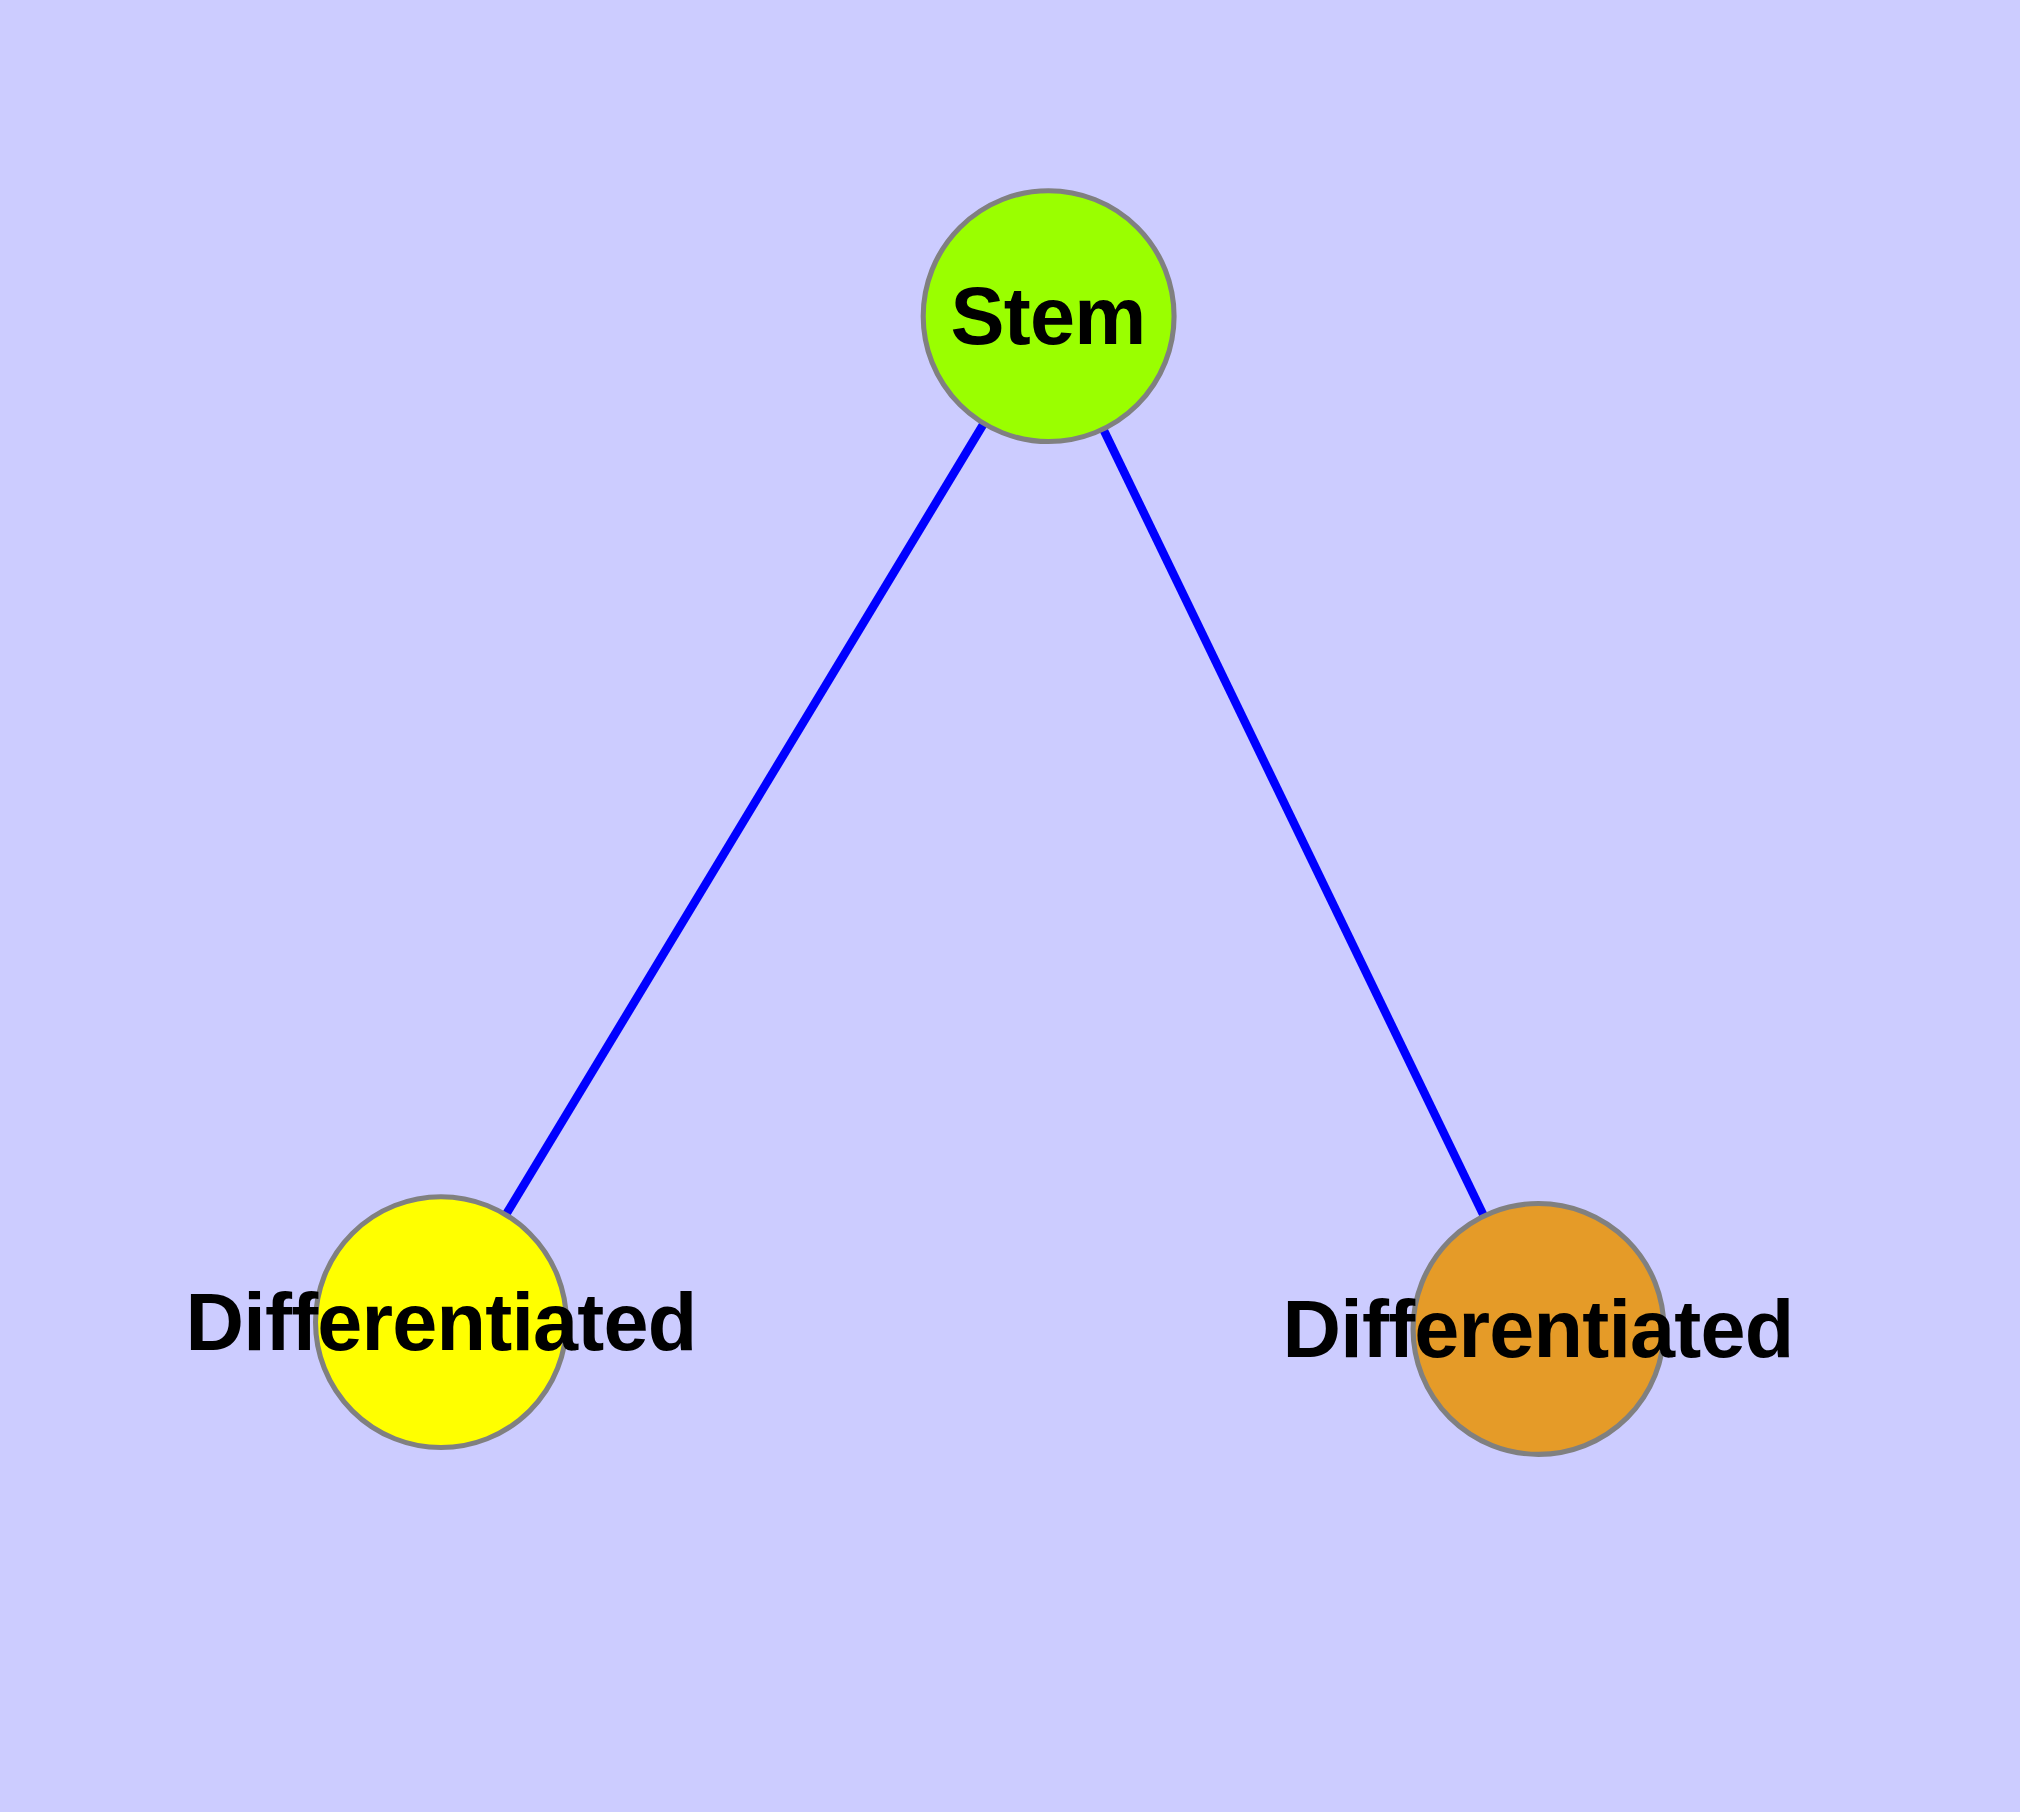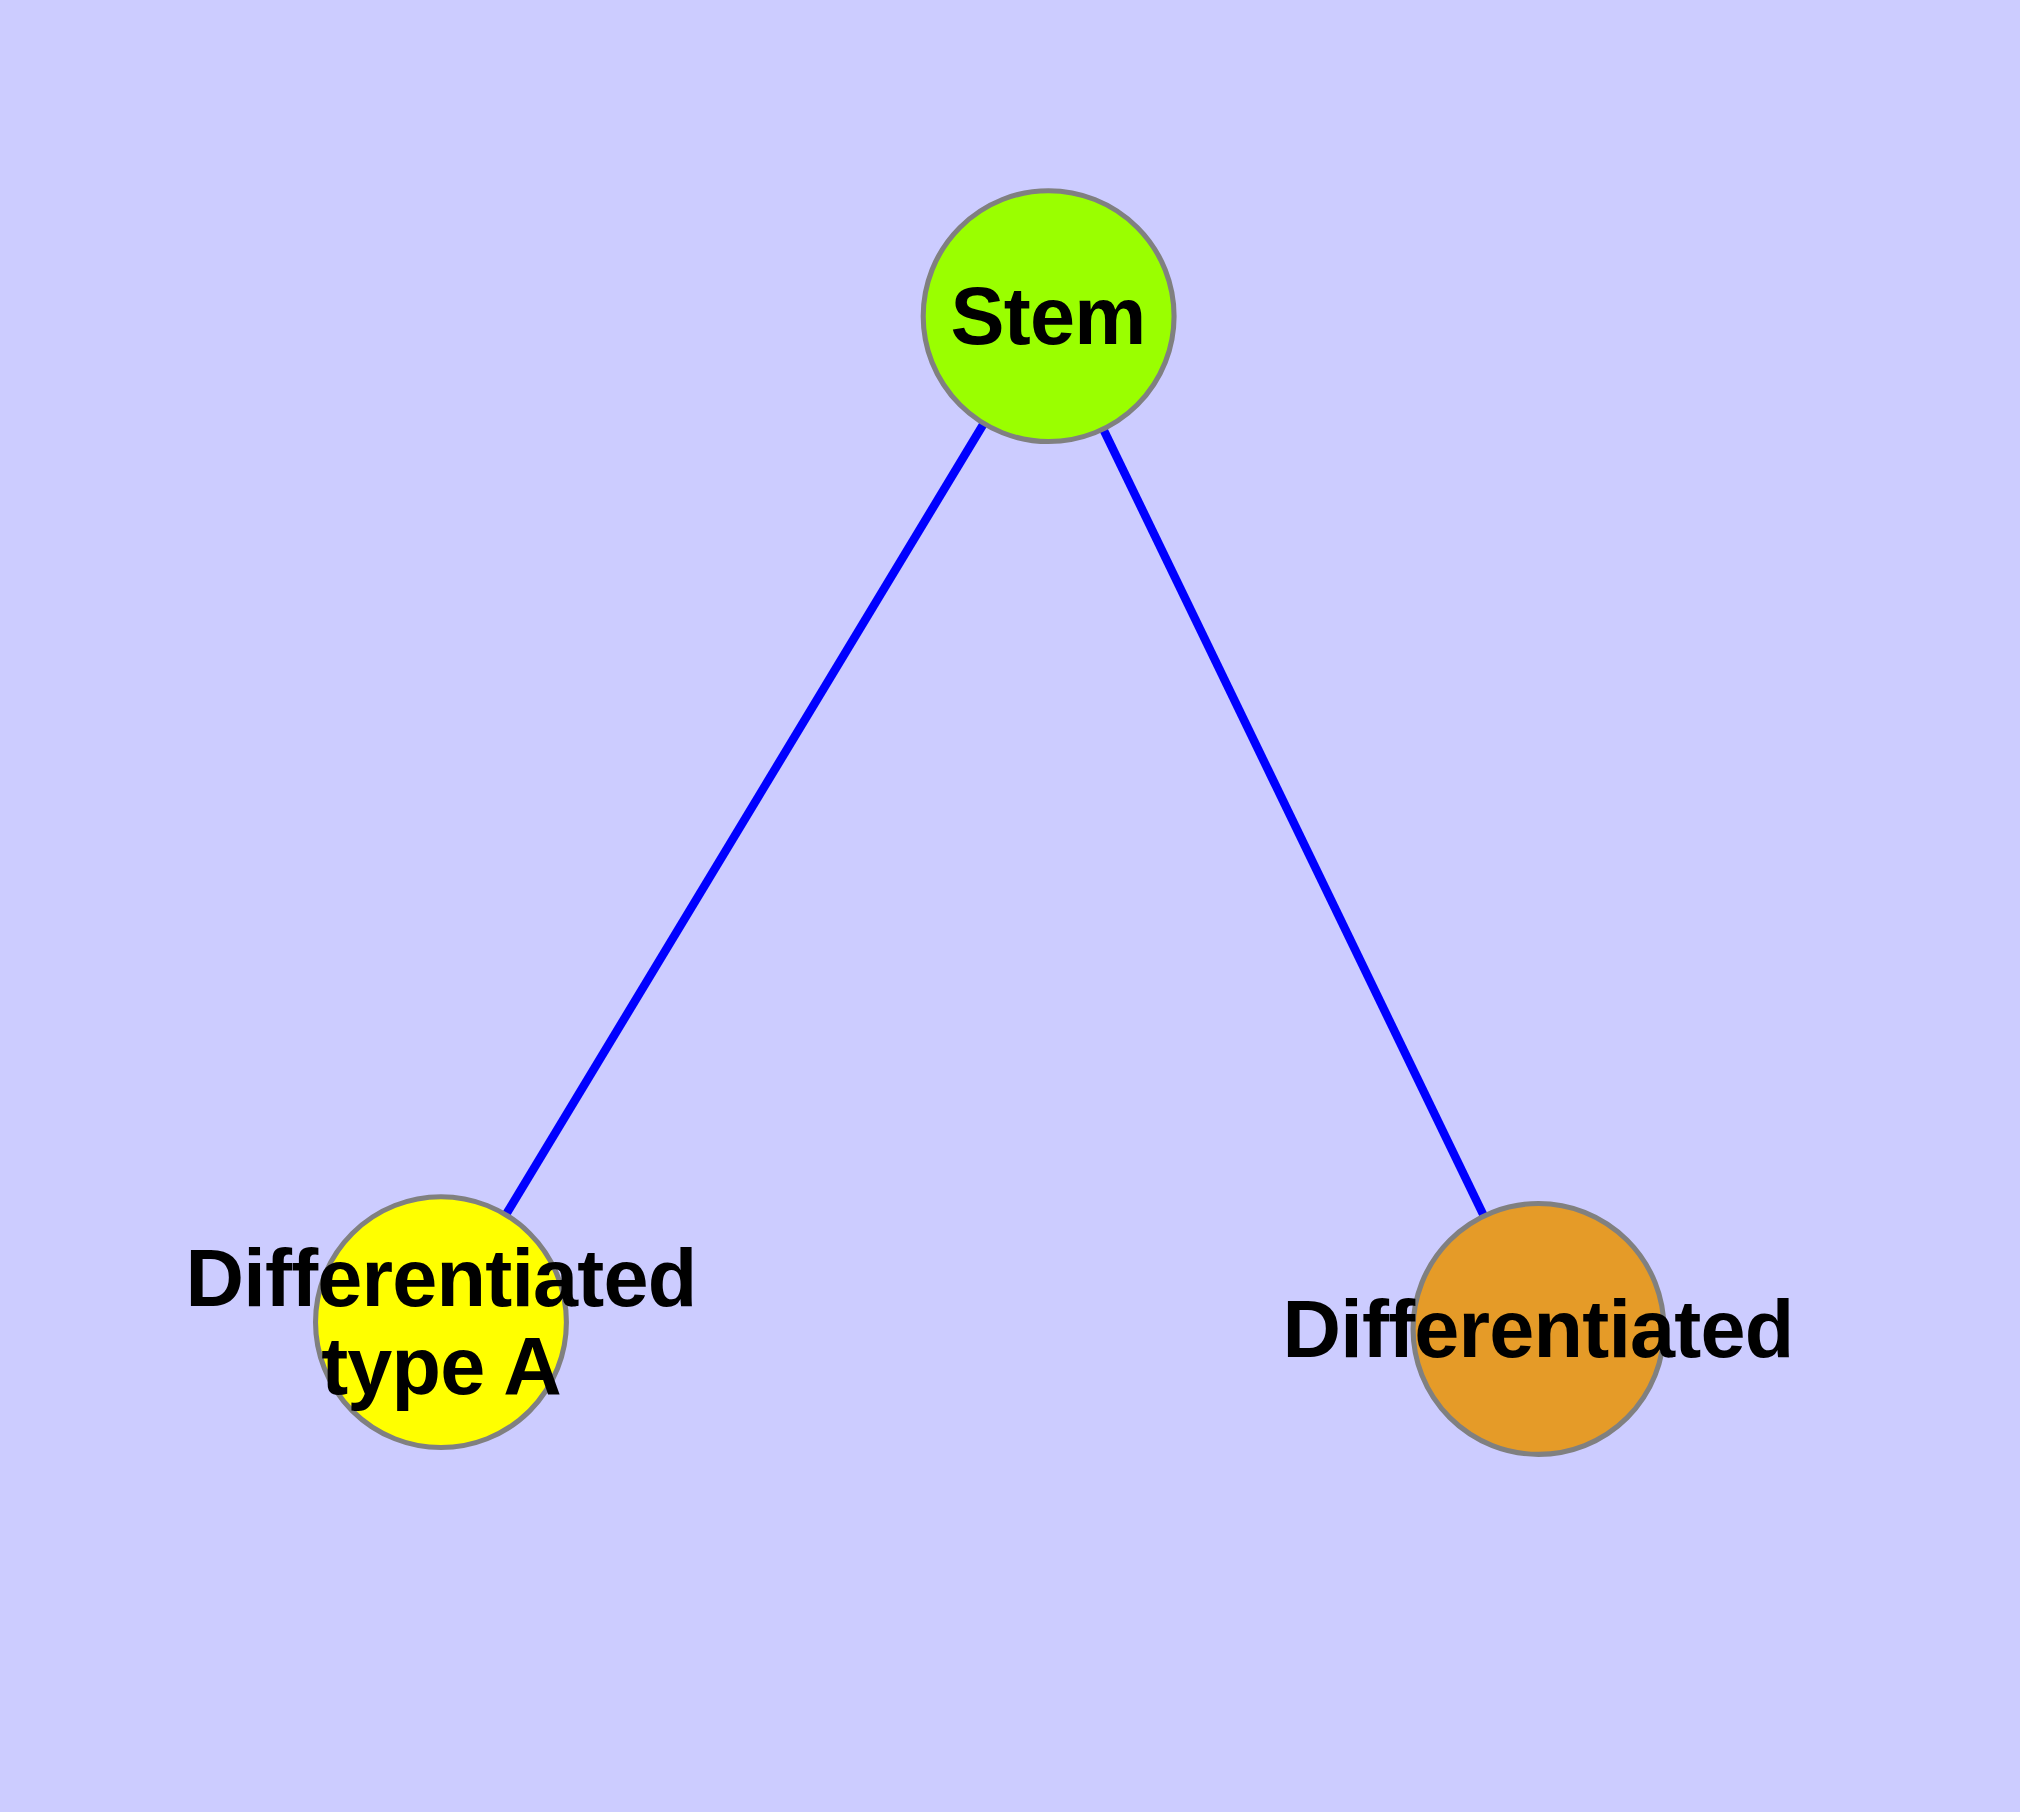--- a/index.html
+++ b/index.html
@@ -68,21 +68,20 @@
       <circle cx="1815" cy="1568" r="148" fill="#E59B28" stroke="#808080" stroke-width="6"></circle>
     </g>
   </svg>
 
   <div class="node-label label-stem" style="left: 1048px; top: 316px; color: rgb(0, 0, 0);">
     <div>Stem</div>
   </div>
 
   <div class="node-label label-typeA" style="left: 441px; top: 1322px; color: rgb(0, 0, 0);">
     <div>Differentiated</div>
-    <div>type A</div>
   </div>
 
   <div class="node-label label-typeB" style="left: 1538px; top: 1329px; color: rgb(0, 0, 0);">
     <div>Differentiated</div>
   </div>
 
 </div>
 
 
 </body></html>

